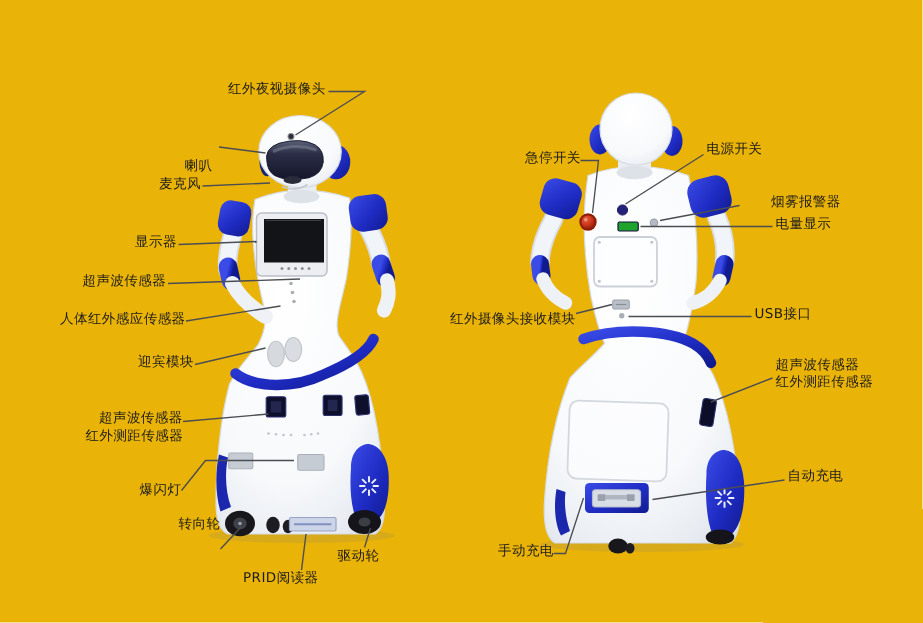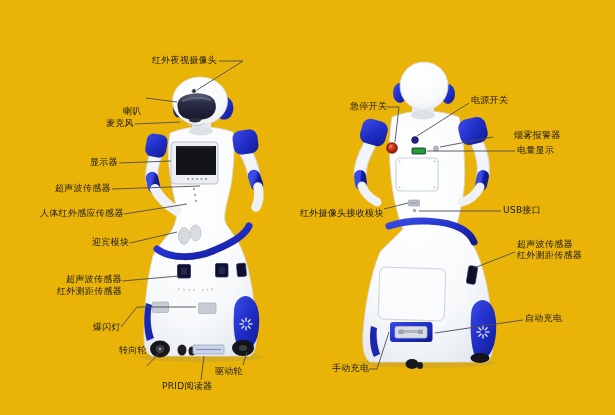--- a/index.html
+++ b/index.html
@@ -271,21 +271,21 @@
 <div class="label" style="left:106px;top:118px;">麦克风</div>
 <div class="label" style="left:90px;top:157px;">显示器</div>
 <div class="label" style="left:55px;top:183px;">超声波传感器</div>
 <div class="label" style="left:40px;top:208px;">人体红外感应传感器</div>
 <div class="label" style="left:92px;top:237px;">迎宾模块</div>
 <div class="label" style="left:66px;top:274px;">超声波传感器</div>
 <div class="label" style="left:57px;top:286px;">红外测距传感器</div>
 <div class="label" style="left:93px;top:322px;">爆闪灯</div>
 <div class="label" style="left:119px;top:345px;">转向轮</div>
 <div class="label" style="left:162px;top:381px;text-align:right;">PRID阅读器</div>
-<div class="label" style="left:215px;top:366px;">驱动轮</div>
+<div class="label" style="left:225px;top:366px;">驱动轮</div>
 
 <div class="label" style="left:350px;top:101px;">急停开关</div>
 <div class="label" style="left:471px;top:95px;">电源开关</div>
 <div class="label" style="left:495px;top:130px;margin-left:19px;">烟雾报警器</div>
 <div class="label" style="left:517px;top:145px;">电量显示</div>
 <div class="label" style="left:300px;top:208px;">红外摄像头接收模块</div>
 <div class="label" style="left:503px;top:205px;">USB接口</div>
 <div class="label" style="left:517px;top:239px;">超声波传感器</div>
 <div class="label" style="left:517px;top:250px;">红外测距传感器</div>
 <div class="label" style="left:525px;top:313px;">自动充电</div>

